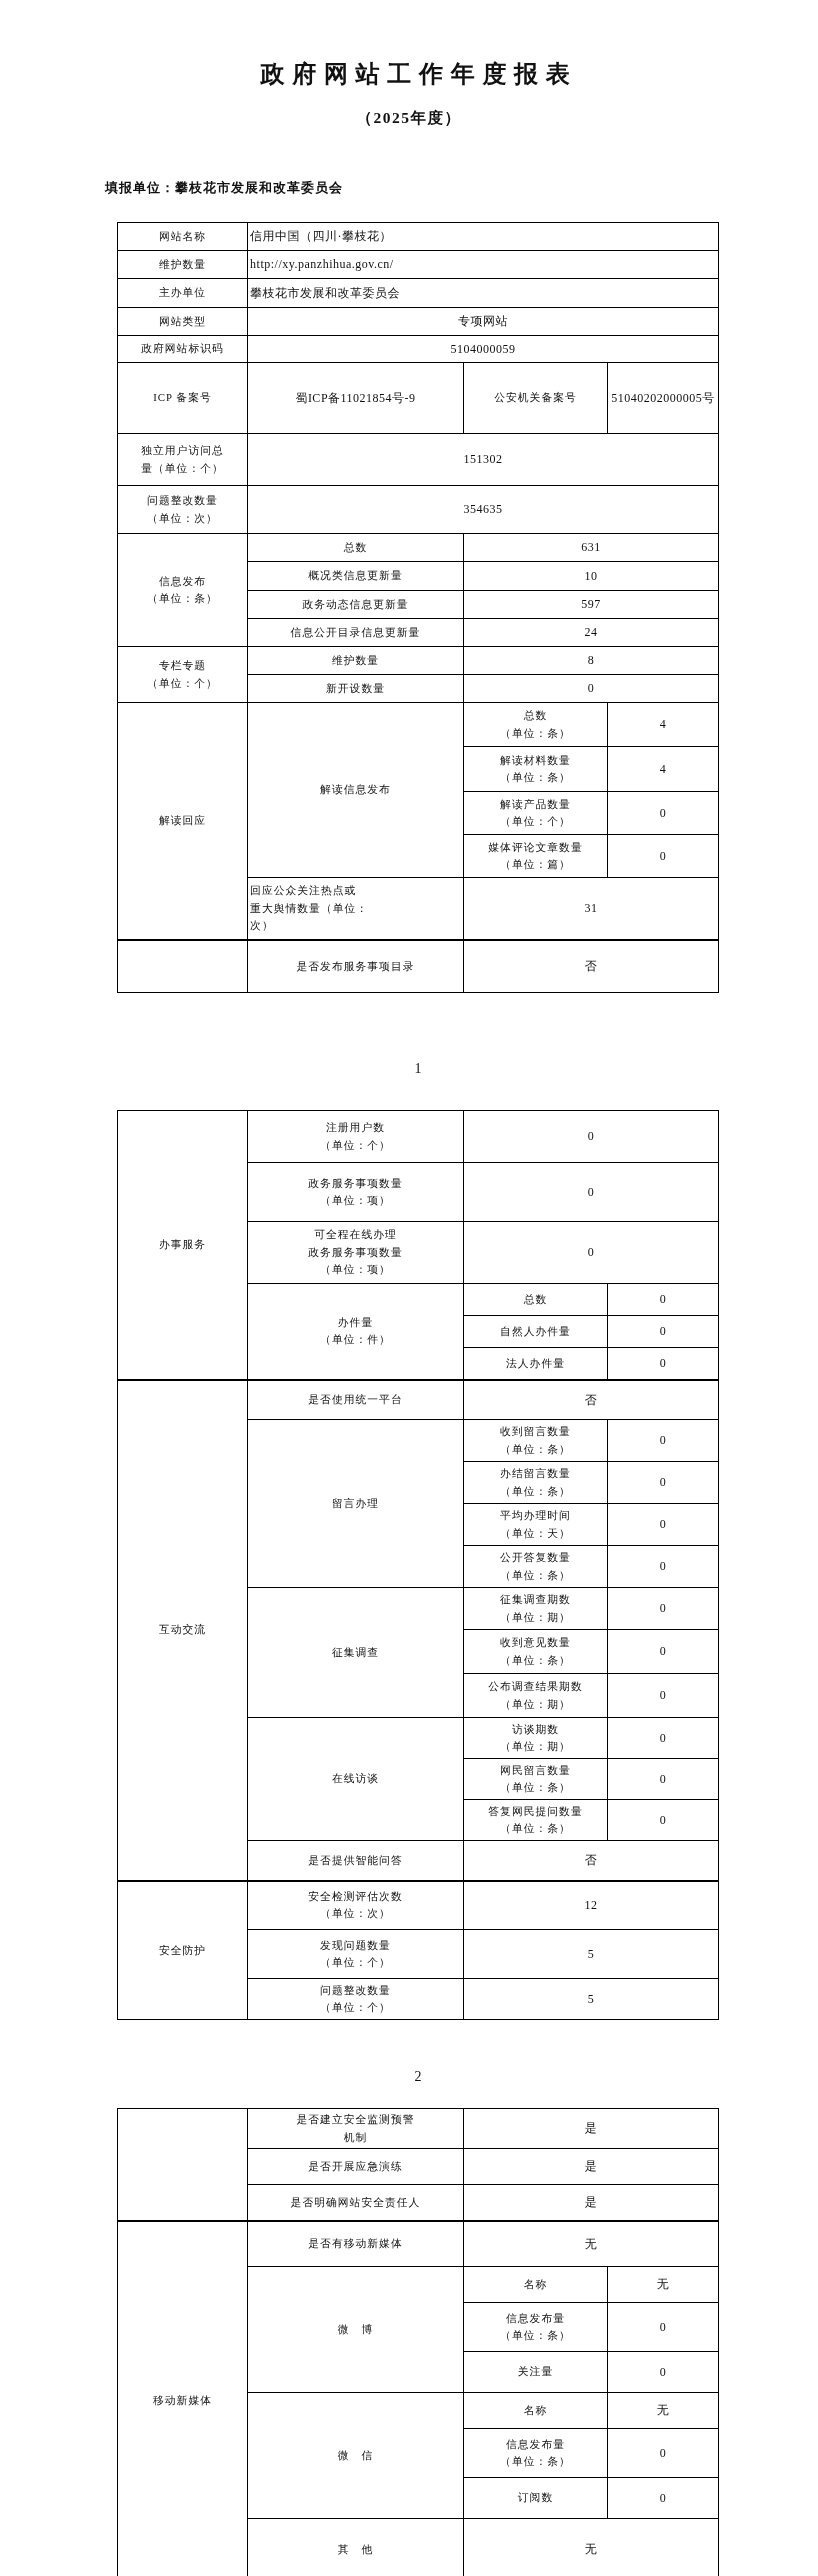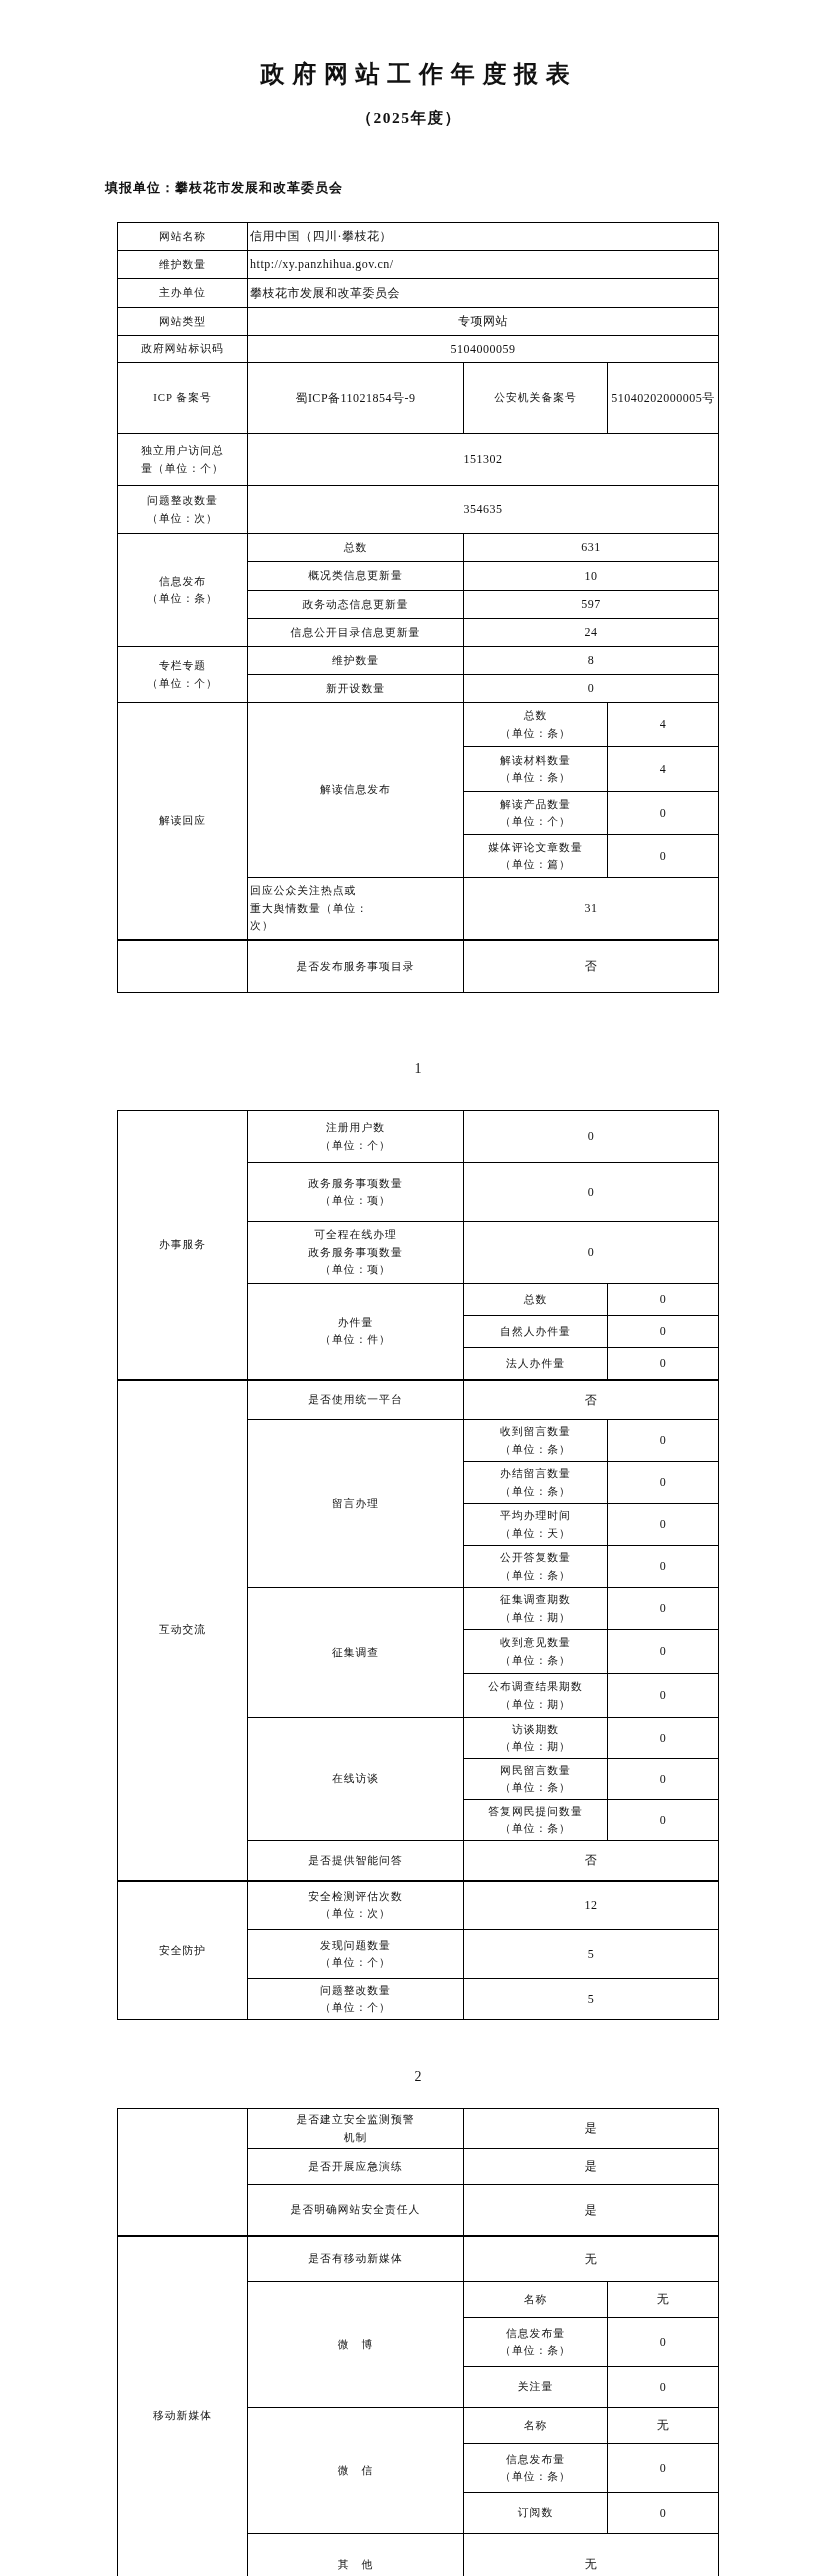--- a/index.html
+++ b/index.html
@@ -307,21 +307,21 @@
         <tr style="height:40px">
       <td rowspan="3"></td>
       <td class="lbl">是否建立安全监测预警
 机制</td>
       <td colspan="2" class="val">是</td>
     </tr>
     <tr style="height:36px">
       <td class="lbl">是否开展应急演练</td>
       <td colspan="2" class="val">是</td>
     </tr>
-    <tr style="height:51px">
+    <tr style="height:36px">
       <td class="lbl">是否明确网站安全责任人</td>
       <td colspan="2" class="val">是</td>
     </tr>
     <tr style="height:46px" class="thick">
       <td rowspan="8" class="lbl">移动新媒体</td>
       <td class="lbl">是否有移动新媒体</td>
       <td colspan="2" class="val">无</td>
     </tr>
     <tr style="height:36px">
       <td rowspan="3" class="lbl">微　博</td>

